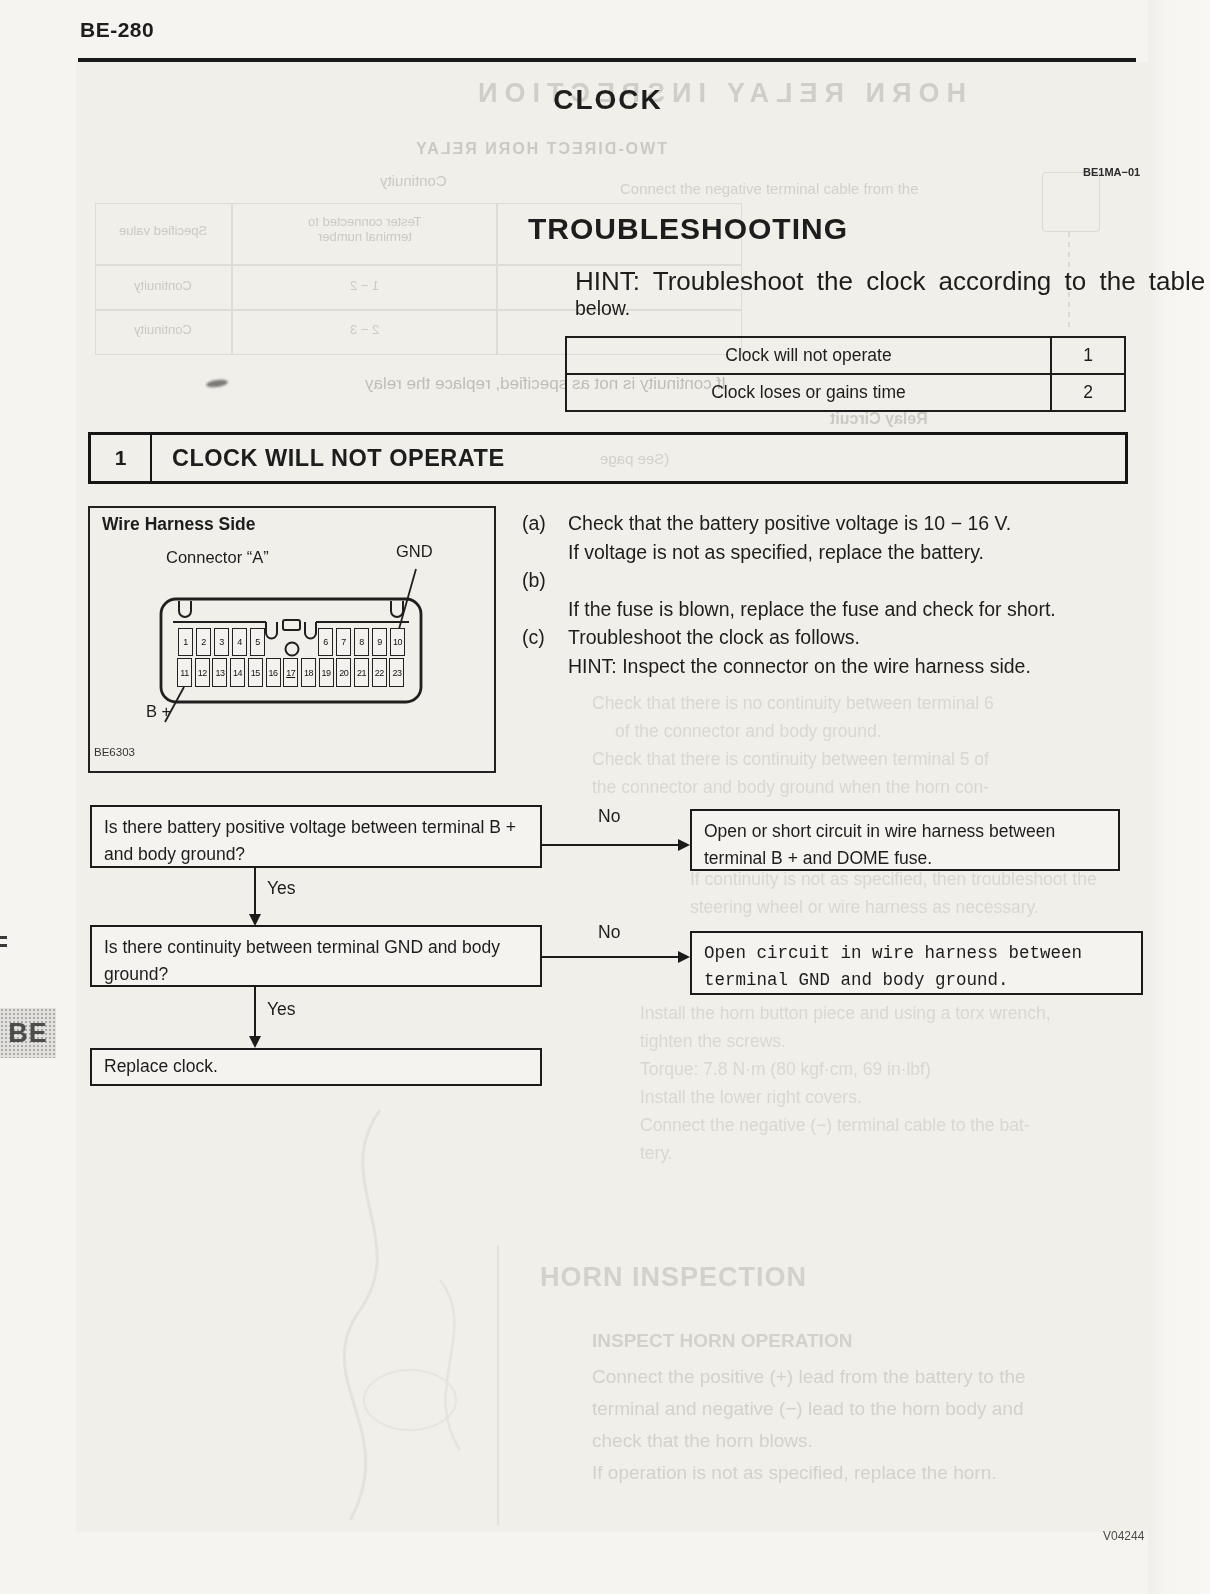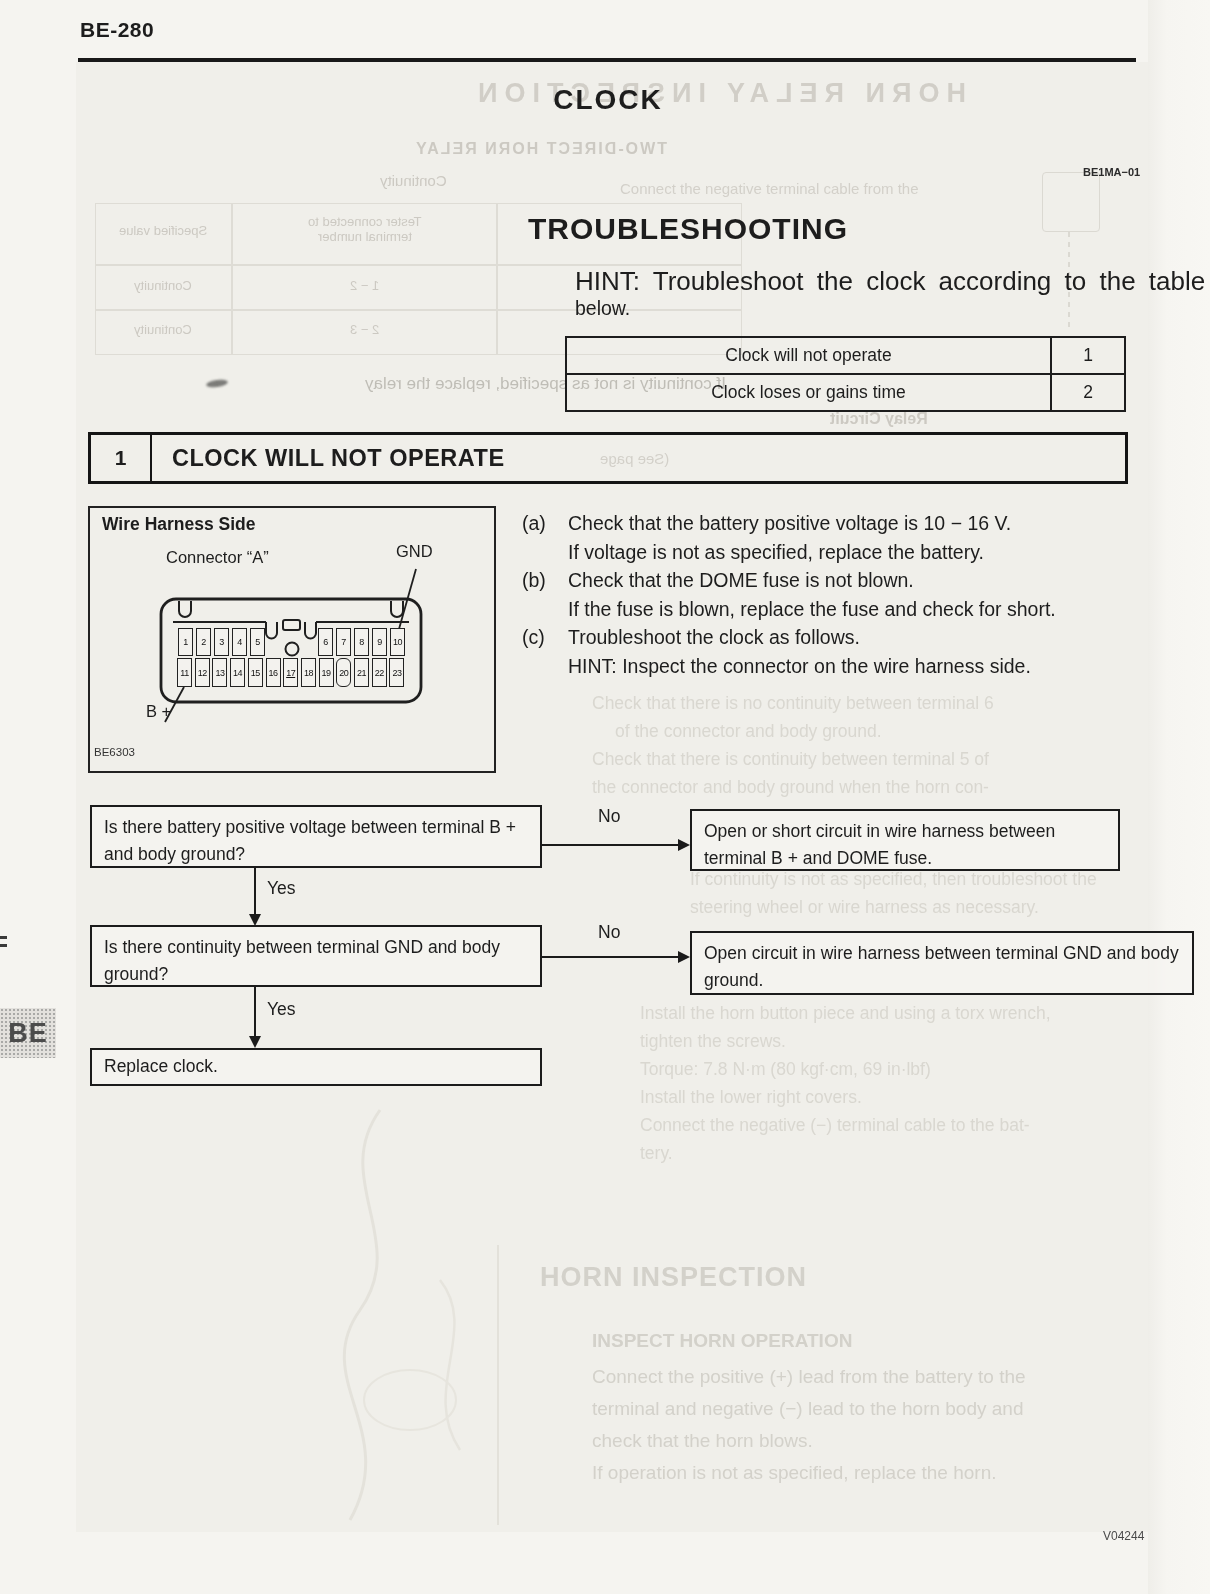--- a/index.html
+++ b/index.html
@@ -198,38 +198,37 @@
       <div class="pin" style="left: 390px; top: 628px;">10</div>
       <div class="pin" style="left: 177px; top: 658px; height: 27px;">11</div>
       <div class="pin" style="left: 194.7px; top: 658px; height: 27px;">12</div>
       <div class="pin" style="left: 212.4px; top: 658px; height: 27px;">13</div>
       <div class="pin" style="left: 230.1px; top: 658px; height: 27px;">14</div>
       <div class="pin" style="left: 247.8px; top: 658px; height: 27px;">15</div>
       <div class="pin" style="left: 265.5px; top: 658px; height: 27px;">16</div>
       <div class="pin" style="left: 283.2px; top: 658px; height: 27px; text-decoration: underline;">17</div>
       <div class="pin" style="left: 300.9px; top: 658px; height: 27px;">18</div>
       <div class="pin" style="left: 318.6px; top: 658px; height: 27px;">19</div>
-      <div class="pin" style="left: 336.3px; top: 658px; height: 27px; border-radius: 6px;">20</div>
+      <div class="pin" style="left: 336.3px; top: 658px; height: 27px;">20</div>
       <div class="pin" style="left: 354px; top: 658px; height: 27px;">21</div>
       <div class="pin" style="left: 371.7px; top: 658px; height: 27px;">22</div>
       <div class="pin" style="left: 389.4px; top: 658px; height: 27px;">23</div>
     </div>
 
   <div id="checks">
       <div class="chk-row" style="top: 512px;">
         <div class="chk-label">(a)</div>
         <div>Check that the battery positive voltage is 10 − 16 V.</div>
       </div>
       <div class="chk-row" style="top: 540.6px;">
         <div class="chk-label"></div>
         <div>If voltage is not as specified, replace the battery.</div>
       </div>
       <div class="chk-row" style="top: 569.2px;">
         <div class="chk-label">(b)</div>
-        <div>Check that the DOME fuse is not blown.</div>
       </div>
       <div class="chk-row" style="top: 597.8px;">
         <div class="chk-label"></div>
         <div>If the fuse is blown, replace the fuse and check for short.</div>
       </div>
       <div class="chk-row" style="top: 626.4px;">
         <div class="chk-label">(c)</div>
         <div>Troubleshoot the clock as follows.</div>
       </div>
       <div class="chk-row" style="top: 655px;">
@@ -245,21 +244,21 @@
   <div class="abs fc-box" style="left:690px;top:809px;width:430px;height:62px;">Open or short circuit in wire harness between terminal B +  and DOME fuse.</div>
 
   <div class="abs vline" style="left:254px;top:868px;height:50px;"></div>
   <div class="abs fc-label" style="left:267px;top:878px;">Yes</div>
   <div class="abs arrow-down" style="left:249px;top:914px;"></div>
 
   <div class="abs fc-box" style="left:90px;top:925px;width:452px;height:62px;">Is there continuity between terminal GND and body ground?</div>
   <div class="abs fc-label" style="left:598px;top:922px;">No</div>
   <div class="abs hline" style="left:542px;top:956px;width:140px;"></div>
   <div class="abs arrow-right" style="left:678px;top:951px;"></div>
-  <div class="abs fc-box" style="left:690px;top:931px;width:504px;height:64px;">Open circuit in wire harness between terminal GND and body ground.</div>
+  <div class="abs fc-box" style="left:690px;top:931px;width:453px;height:64px;font-family:Liberation Mono, monospace;">Open circuit in wire harness between terminal GND and body ground.</div>
 
   <div class="abs vline" style="left:254px;top:987px;height:52px;"></div>
   <div class="abs fc-label" style="left:267px;top:999px;">Yes</div>
   <div class="abs arrow-down" style="left:249px;top:1036px;"></div>
 
   <div class="abs fc-box" style="left:90px;top:1048px;width:452px;height:38px;display:flex;align-items:center;">Replace clock.</div>
 
   <div class="abs be-tab">BE</div>
   <div class="abs footer-code">V04244</div>
 </div>

